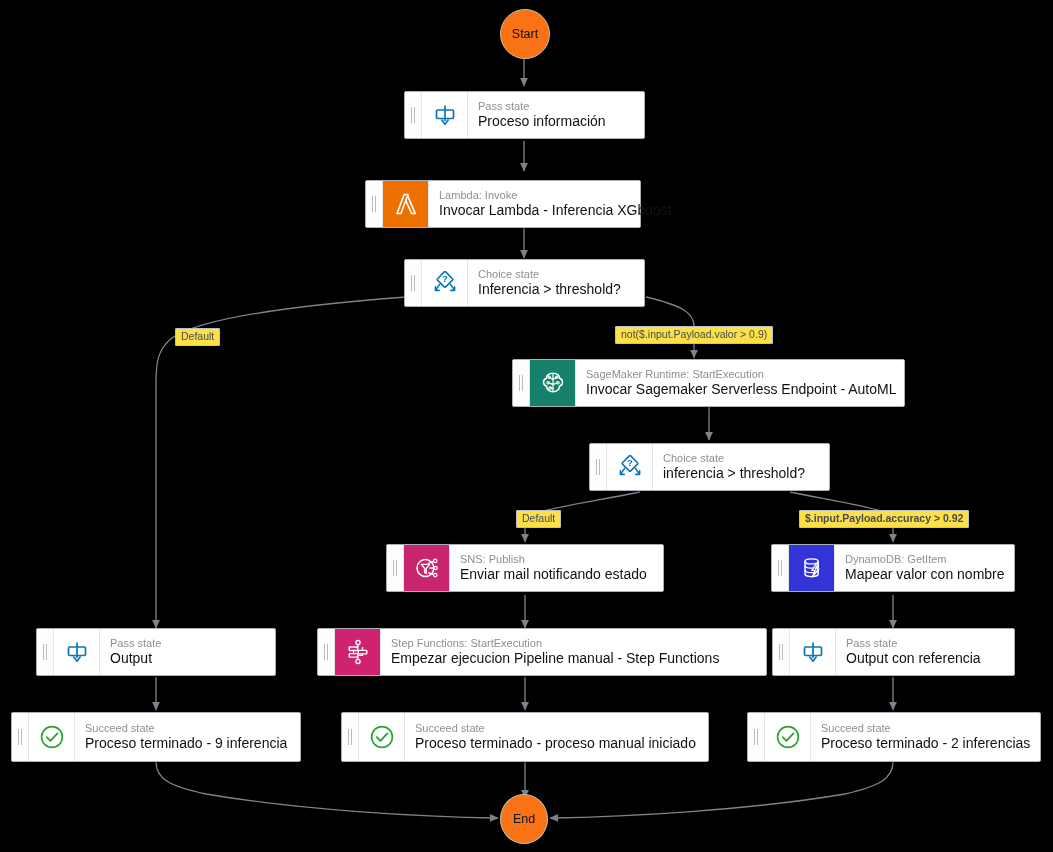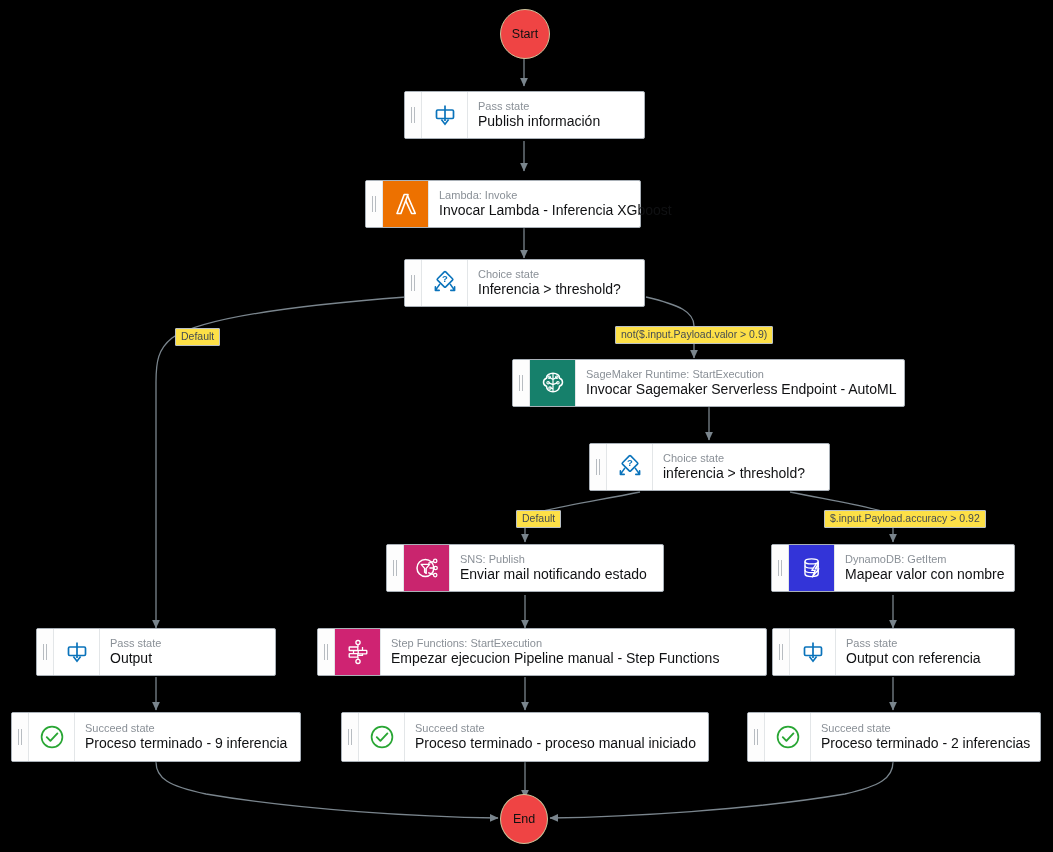--- a/index.html
+++ b/index.html
@@ -7,21 +7,21 @@
     width:1053px;height:852px;position:relative;overflow:hidden;
     font-family:"Liberation Sans", sans-serif;
     -webkit-font-smoothing:antialiased;
   }
   #canvas{position:absolute;inset:0;width:1053px;height:852px;}
   #edges{position:absolute;left:0;top:0;width:1053px;height:852px;pointer-events:none;}
 
   
   .terminal{
     position:absolute;display:flex;align-items:center;justify-content:center;
-    background:#ef4444;border:1px solid #c9c49b;border-radius:50%;
+    background:#f97316;border:1px solid #c9c49b;border-radius:50%;
     font-size:12.5px;color:#111;z-index:5;
   }
 
   
   .node{
     position:absolute;display:flex;align-items:stretch;
     background:#ffffff;border:1px solid #a9b0b7;border-radius:2px;
     box-shadow:0 1px 2px rgba(0,0,0,.35);
     z-index:4;height:48px;box-sizing:border-box;
   }
@@ -91,37 +91,37 @@
     <span>Start</span>
   </div>
 
   <div class="terminal" style="left:500px;top:794px;width:46px;height:48px;">
     <span>End</span>
   </div>
 
   <div class="elabel" style="left:175px;top:328px;">Default</div>
   <div class="elabel" style="left:615px;top:326px;">not($.input.Payload.valor &gt; 0.9)</div>
   <div class="elabel" style="left:516px;top:510px;">Default</div>
-  <div class="elabel" style="left:824px;top:510px;">$.input.Payload.accuracy &gt; 0.92</div>
+  <div class="elabel" style="left:799px;top:510px;font-weight:bold;">$.input.Payload.accuracy &gt; 0.92</div>
 
   <div class="node" style="left:404px;top:91px;width:241px;">
     <span class="grip">
         <i></i>
         <i></i>
       </span>
     <span class="iconcell plain">
       <svg class="ic" width="26" height="26" viewBox="0 0 26 26">
         <rect x="4.5" y="8" width="17" height="8.5" rx="1.2" fill="none" stroke="#0a73bb" stroke-width="1.7"></rect>
         <line x1="13" y1="3.5" x2="13" y2="19" stroke="#0a73bb" stroke-width="1.7"></line>
         <path d="M9.4,17.6 L13,22.2 L16.6,17.6" fill="none" stroke="#0a73bb" stroke-width="1.7"></path>
       </svg>
     </span>
     <span class="labels">
       <span class="sub">Pass state</span>
-      <span class="title">Publish información</span>
+      <span class="title">Proceso información</span>
     </span>
   </div>
 
   <div class="node" style="left:365px;top:180px;width:276px;">
     <span class="grip">
         <i></i>
         <i></i>
       </span>
     <span class="iconcell" style="background:#ed7100;">
       <svg class="ic" width="30" height="30" viewBox="0 0 30 30">

